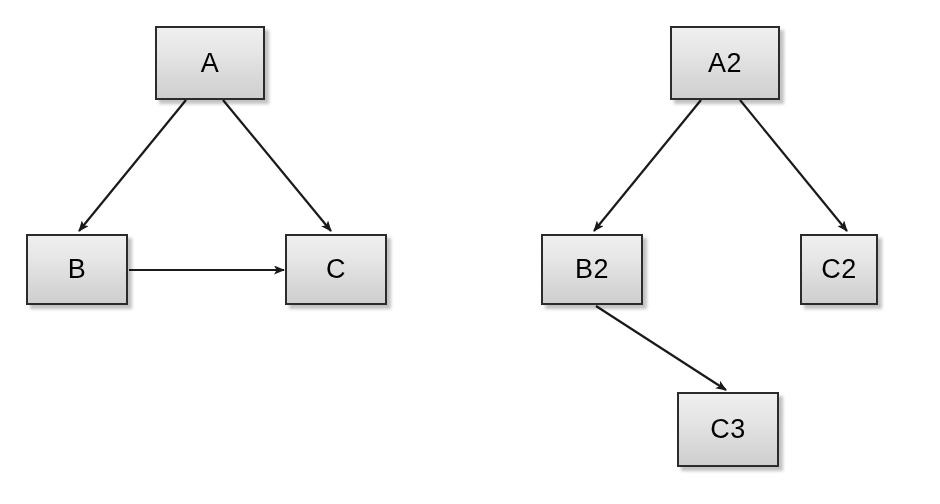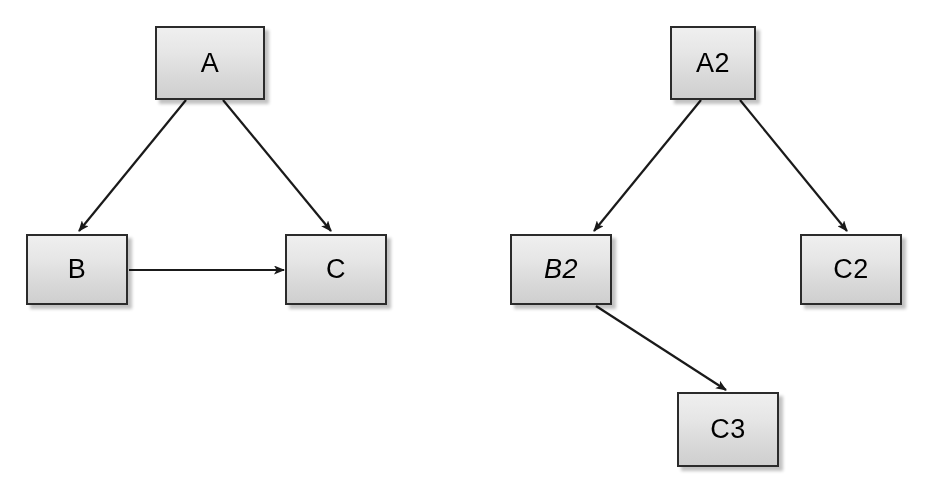--- a/index.html
+++ b/index.html
@@ -71,26 +71,26 @@
   <div id="nodes-group">
       <div class="node" style="left: 155px; top: 26px; width: 110px; height: 74px;">
         <span class="node-label">A</span>
       </div>
       <div class="node" style="left: 26px; top: 234px; width: 102px; height: 71px;">
         <span class="node-label">B</span>
       </div>
       <div class="node" style="left: 285px; top: 234px; width: 102px; height: 71px;">
         <span class="node-label">C</span>
       </div>
-      <div class="node" style="left: 670px; top: 26px; width: 86px; height: 74px;">
+      <div class="node" style="left: 670px; top: 26px; width: 110px; height: 74px;">
         <span class="node-label">A2</span>
       </div>
-      <div class="node" style="left: 510px; top: 234px; width: 102px; height: 71px; font-style: italic;">
+      <div class="node" style="left: 541px; top: 234px; width: 102px; height: 71px;">
         <span class="node-label">B2</span>
       </div>
-      <div class="node" style="left: 800px; top: 234px; width: 102px; height: 71px;">
+      <div class="node" style="left: 800px; top: 234px; width: 78px; height: 71px;">
         <span class="node-label">C2</span>
       </div>
       <div class="node" style="left: 677px; top: 392px; width: 102px; height: 75px; text-align: center;">
         <span class="node-label">C3</span>
       </div>
     </div>
 </div>
 
 </body></html>

